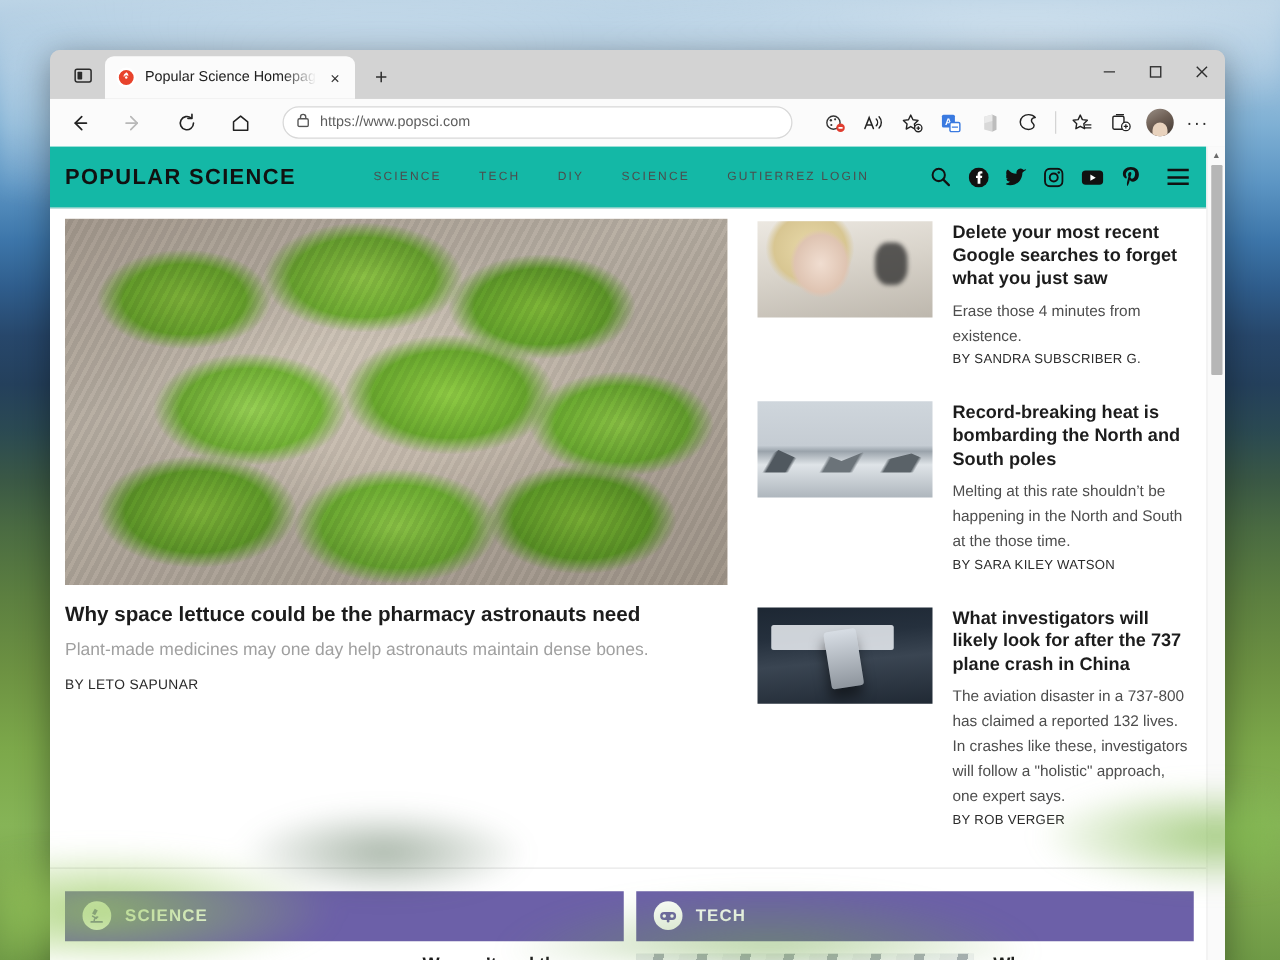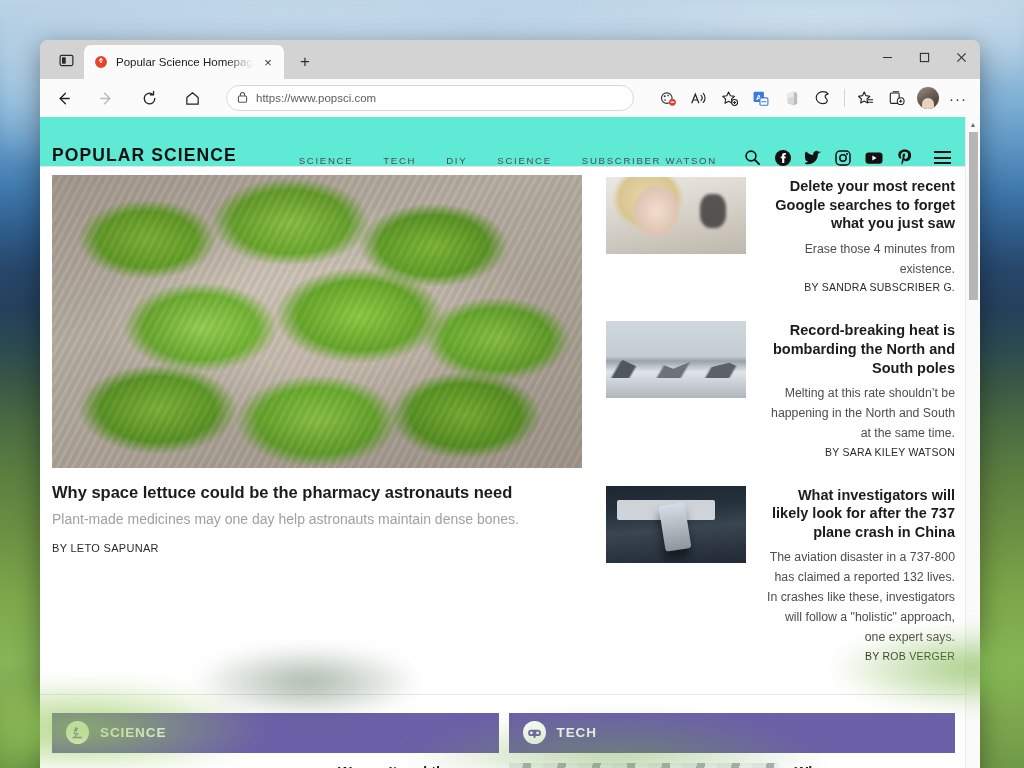--- a/index.html
+++ b/index.html
@@ -196,23 +196,23 @@
     width: 9px; height: 168px;
     background: #b6b6b6;
     border-radius: 1px;
     margin-top: 1px;
   }
 
   
   .site-header {
     height: 50px;
     border-bottom: 1px solid #e6e6e6;
-    display: flex; align-items: flex-end;
+    display: flex; align-items: center;
     padding: 0 14px 0 12px;
-    background: #5eead4;
+    background: #14b8a6;
   }
   .brand {
     font-size: 17.5px;
     font-weight: 700;
     letter-spacing: 1.1px;
     color: #111;
     white-space: nowrap;
   }
   .mainnav {
     display: flex; align-items: center;
@@ -272,21 +272,21 @@
   }
   .hero-dek {
     font-size: 14px; color: #a0a0a0; margin-top: 7px; line-height: 1.3;
   }
   .byline {
     font-size: 11px; letter-spacing: 0.3px; color: #2a2a2a; margin-top: 14px;
   }
 
   
   .side { flex: 1; min-width: 0; padding-top: 2px; }
-  .side-item { display: flex; gap: 16px; margin-bottom: 28px; text-align: right; }
+  .side-item { display: flex; gap: 16px; margin-bottom: 28px; }
   .thumb { width: 140px; height: 77px; flex: none; background: #cfcfcf; position: relative; overflow: hidden; }
   .thumb-1 {
     background:
       radial-gradient(ellipse 34px 38px at 36% 44%, #f0ddd0 0%, #dfc4b2 60%, rgba(0,0,0,0) 72%),
       radial-gradient(ellipse 48px 44px at 30% 28%, #e8d9a9 0%, #d8c692 60%, rgba(0,0,0,0) 74%),
       linear-gradient(170deg, #ece8e1 0%, #d9d4cb 45%, #bdb7ad 100%);
   }
   .thumb-1::after {
     content: ""; position: absolute; right: 14%; top: 22%;
     width: 26px; height: 34px; border-radius: 40%;
@@ -529,21 +529,21 @@
     <div class="viewport">
       <div class="pagebody">
 
         <div class="site-header">
           <div class="brand">POPULAR SCIENCE</div>
           <nav class="mainnav">
             <a href="#">SCIENCE</a>
             <a href="#">TECH</a>
             <a href="#">DIY</a>
             <a href="#">SCIENCE</a>
-            <a href="#">SUBSCRIBER WATSON</a>
+            <a href="#">GUTIERREZ LOGIN</a>
           </nav>
           <div class="header-right">
             <span class="hicon">
               <svg width="17" height="17" viewBox="0 0 18 18">
                   <circle cx="7.4" cy="7.4" r="5.2" fill="none" stroke="#111" stroke-width="1.7"></circle>
                   <line x1="11.3" y1="11.3" x2="16" y2="16" stroke="#111" stroke-width="1.9" stroke-linecap="round"></line>
                 </svg>
             </span>
             <span class="hicon">
               <svg width="16" height="16" viewBox="0 0 16 16">
@@ -599,21 +599,21 @@
                 <div class="side-title">Delete your most recent Google searches to forget what you just saw</div>
                 <div class="side-dek">Erase those 4 minutes from existence.</div>
                 <div class="side-by">BY SANDRA SUBSCRIBER G.</div>
               </div>
             </div>
 
             <div class="side-item">
               <div class="thumb thumb-2"></div>
               <div class="side-text">
                 <div class="side-title">Record-breaking heat is bombarding the North and South poles</div>
-                <div class="side-dek">Melting at this rate shouldn’t be happening in the North and South at the same time.</div>
+                <div class="side-dek">Melting at this rate shouldn’t be happening in the North and South at the those time.</div>
                 <div class="side-by">BY SARA KILEY WATSON</div>
               </div>
             </div>
 
             <div class="side-item">
               <div class="thumb thumb-3"></div>
               <div class="side-text">
                 <div class="side-title">What investigators will likely look for after the 737 plane crash in China</div>
                 <div class="side-dek">The aviation disaster in a 737-800 has claimed a reported 132 lives. In crashes like these, investigators will follow a "holistic" approach, one expert says.</div>
                 <div class="side-by">BY ROB VERGER</div>

